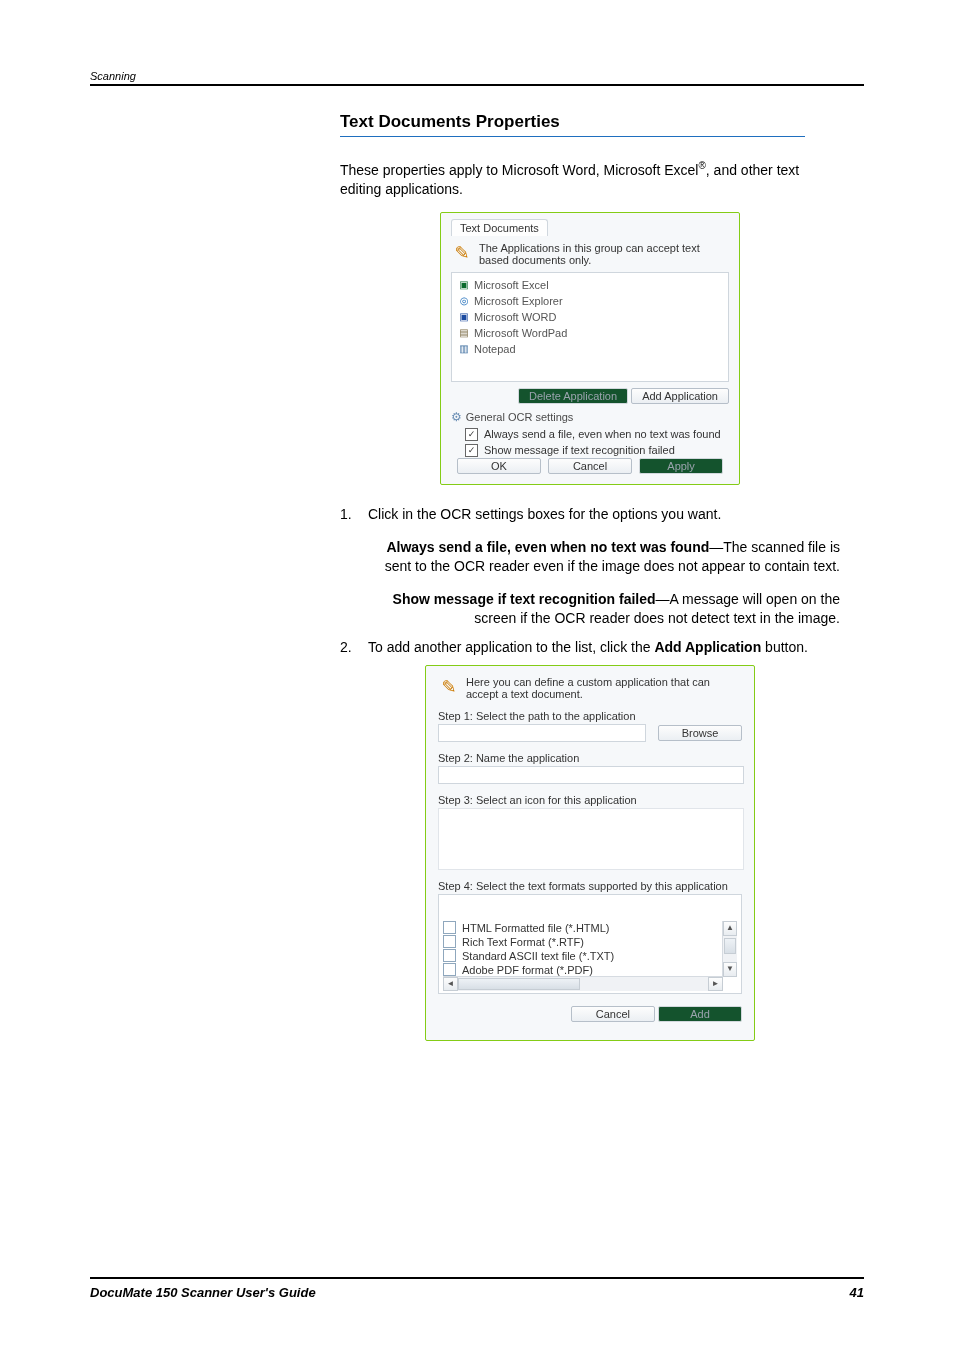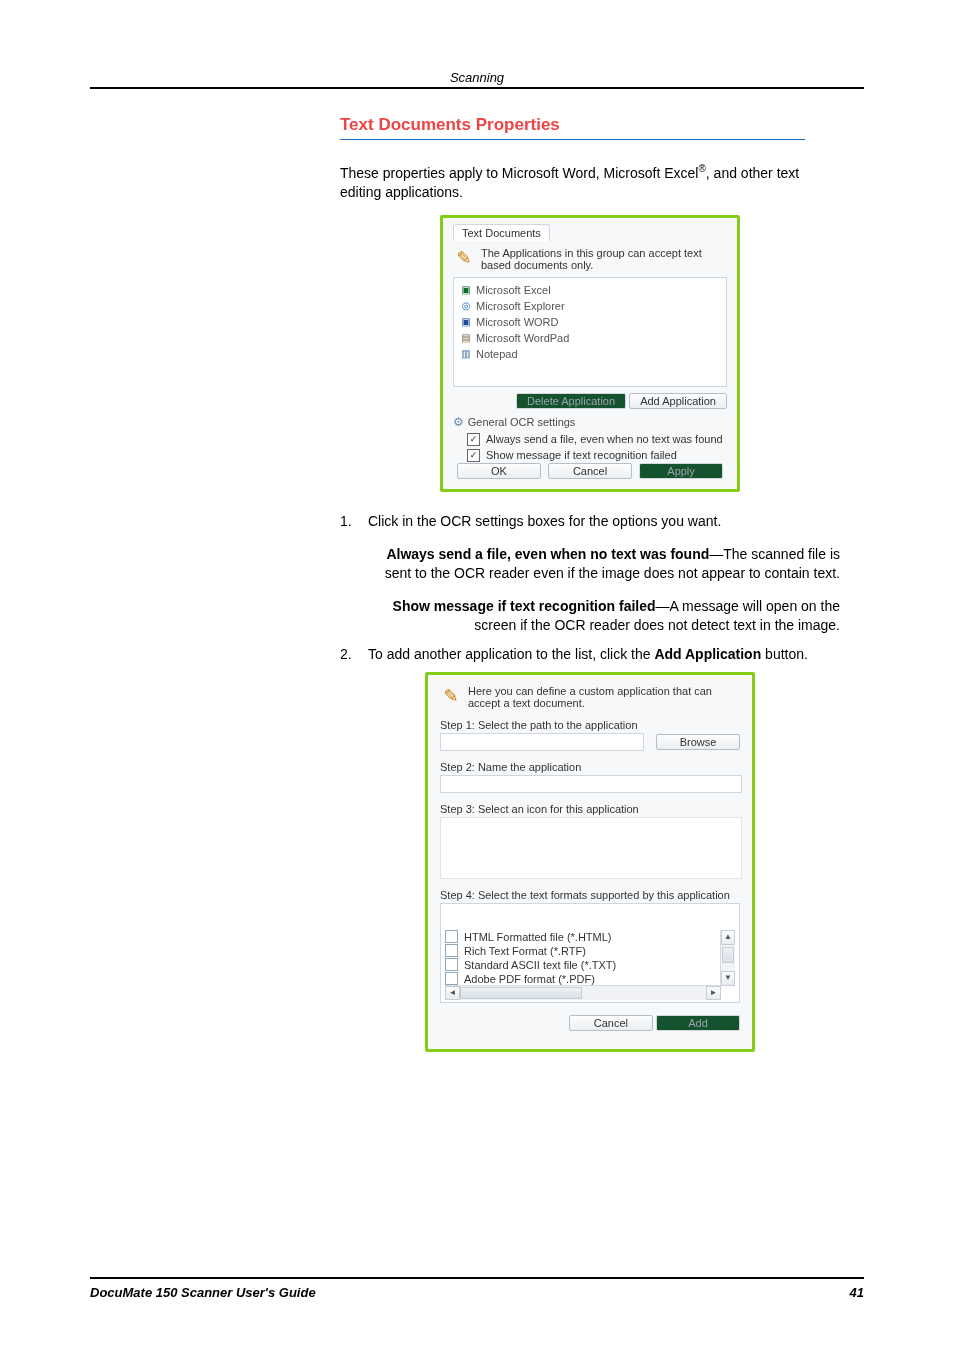--- a/index.html
+++ b/index.html
@@ -11,55 +11,55 @@
     width: 954px;
   }
   .page {
     box-sizing: border-box;
     width: 954px;
     height: 1350px;
     padding: 70px 90px 50px 90px;
     position: relative;
   }
   .header-right {
-    text-align: center;
+    text-align: left;
     font-style: italic;
-    font-size: 13px;
+    font-size: 11px;
     margin-bottom: 2px;
   }
   .header-rule {
     border: none;
     border-top: 2px solid #000;
     margin: 0 0 26px 0;
   }
   .content {
     margin-left: 250px;
     width: 500px;
   }
   .section-title {
-    color: #ef4444;
+    color: #000000;
     font-weight: bold;
     font-size: 17px;
     margin: 0 0 4px 0;
   }
   .section-rule {
     border: none;
     border-top: 1px solid #1f6fbf;
     margin: 0 0 22px 0;
     width: 465px;
   }
   .body-text {
     font-size: 14px;
     line-height: 1.35;
     margin: 0 0 14px 0;
   }
   sup { font-size: 10px; }
   .dialog {
     box-sizing: border-box;
-    border: 3px solid #84cc16;
+    border: 1px solid #84cc16;
     background: #f6f8fa;
     font-family: "Segoe UI", Tahoma, sans-serif;
     font-size: 11px;
     color: #333;
     margin: 8px auto 20px auto;
     border-radius: 2px;
   }
   .dialog1 { width: 300px; padding: 6px 10px 10px 10px; }
   .dialog2 { width: 330px; padding: 10px 12px 12px 12px; }
   .tab-strip { margin-bottom: 6px; }

